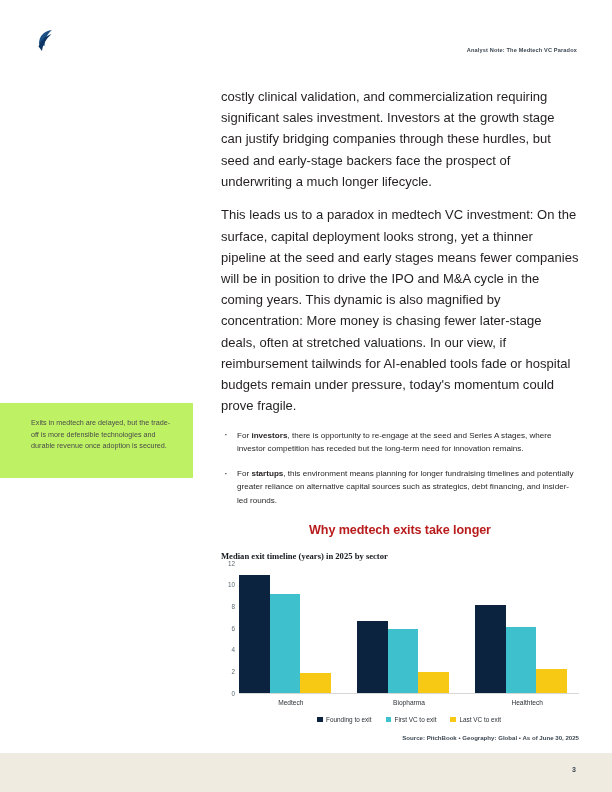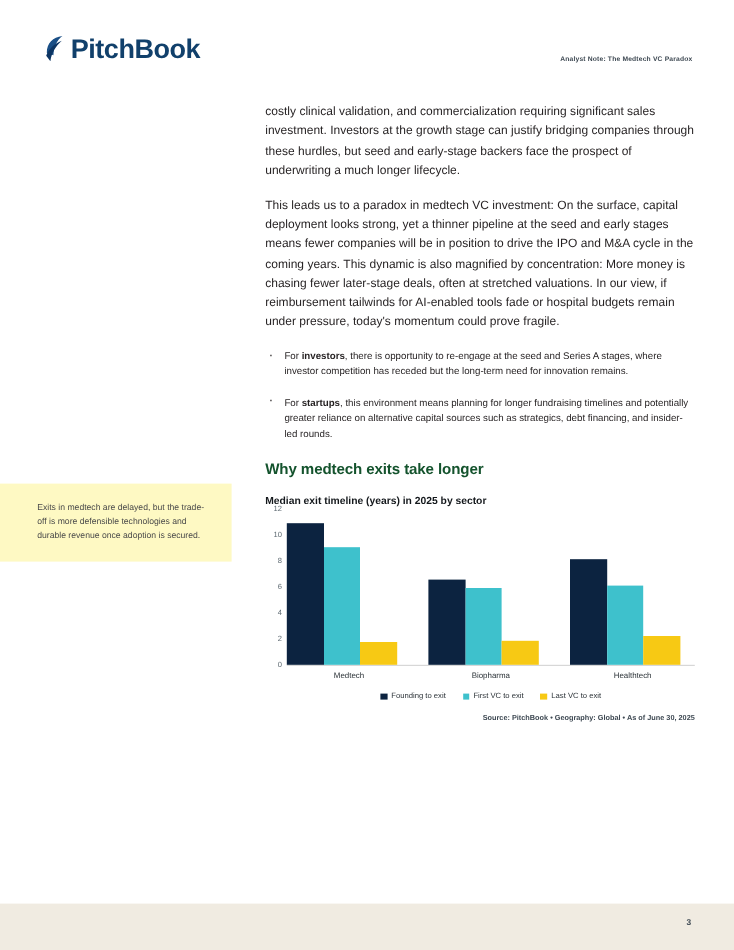--- a/index.html
+++ b/index.html
@@ -48,39 +48,39 @@
     color: #3d4852;
     letter-spacing: 0.15px;
   }
 
   
   .sidebar-callout {
     position: absolute;
     left: 0;
     top: 403px;
     width: 193px;
-    background: #fef9c3;
-    padding: 14px 22px 16px 31px;
+    background: #bef264;
+    padding: 14px 22px 26px 31px;
     box-sizing: border-box;
   }
   .sidebar-callout-text {
     font-size: 7.2px;
     line-height: 1.62;
     color: #4a4a4a;
   }
 
   
   .main-col {
     position: absolute;
     left: 221px;
     top: 86px;
     width: 358px;
   }
   .body-par {
-    font-size: 10px;
+    font-size: 13px;
     line-height: 1.63;
     color: #231f20;
     margin: 0 0 12.5px 0;
     letter-spacing: 0.02px;
   }
   .bullet-list {
     margin: 0;
     padding: 0;
     list-style: none;
   }
@@ -99,29 +99,31 @@
     top: -2.5px;
     font-size: 11px;
     color: #231f20;
     line-height: 1.63;
   }
   .bullet-item b { font-weight: 700; }
 
   .section-heading {
     font-size: 12.6px;
     font-weight: 700;
-    color: #14532d;
+    color: #b91c1c;
     margin: 16px 0 14px 0;
     letter-spacing: -0.1px;
+    text-align: center;
   }
   .chart-title {
     font-size: 8.6px;
     font-weight: 700;
     color: #14181c;
     margin: 0 0 2px 0;
+    font-family: Liberation Serif, serif;
   }
 
   
   .chart-block {
     position: relative;
     width: 358px;
   }
   .chart-area {
     position: relative;
     height: 130px;
@@ -231,21 +233,20 @@
 <body>
 
 <div class="page-header">
   <div class="logo">
     <span class="logo-mark">
       <svg width="17" height="22" viewBox="0 0 17 22">
         <path d="M1 14 C1 6, 6 1, 14 0 C9 4, 7 9, 6.5 16 Z" fill="#1a4f86"></path>
         <path d="M0.5 16.5 C2.5 11, 7 6.5, 13.5 4 C8 9, 5 14, 4 21 Z" fill="#0d3563"></path>
       </svg>
     </span>
-    <span class="logo-text">PitchBook</span>
   </div>
   <div class="header-note">Analyst Note: The Medtech VC Paradox</div>
 </div>
 
 <div class="sidebar-callout">
   <div class="sidebar-callout-text">Exits in medtech are delayed, but the trade-off is more defensible technologies and durable revenue once adoption is secured.</div>
 </div>
 
 <div class="main-col">
 

